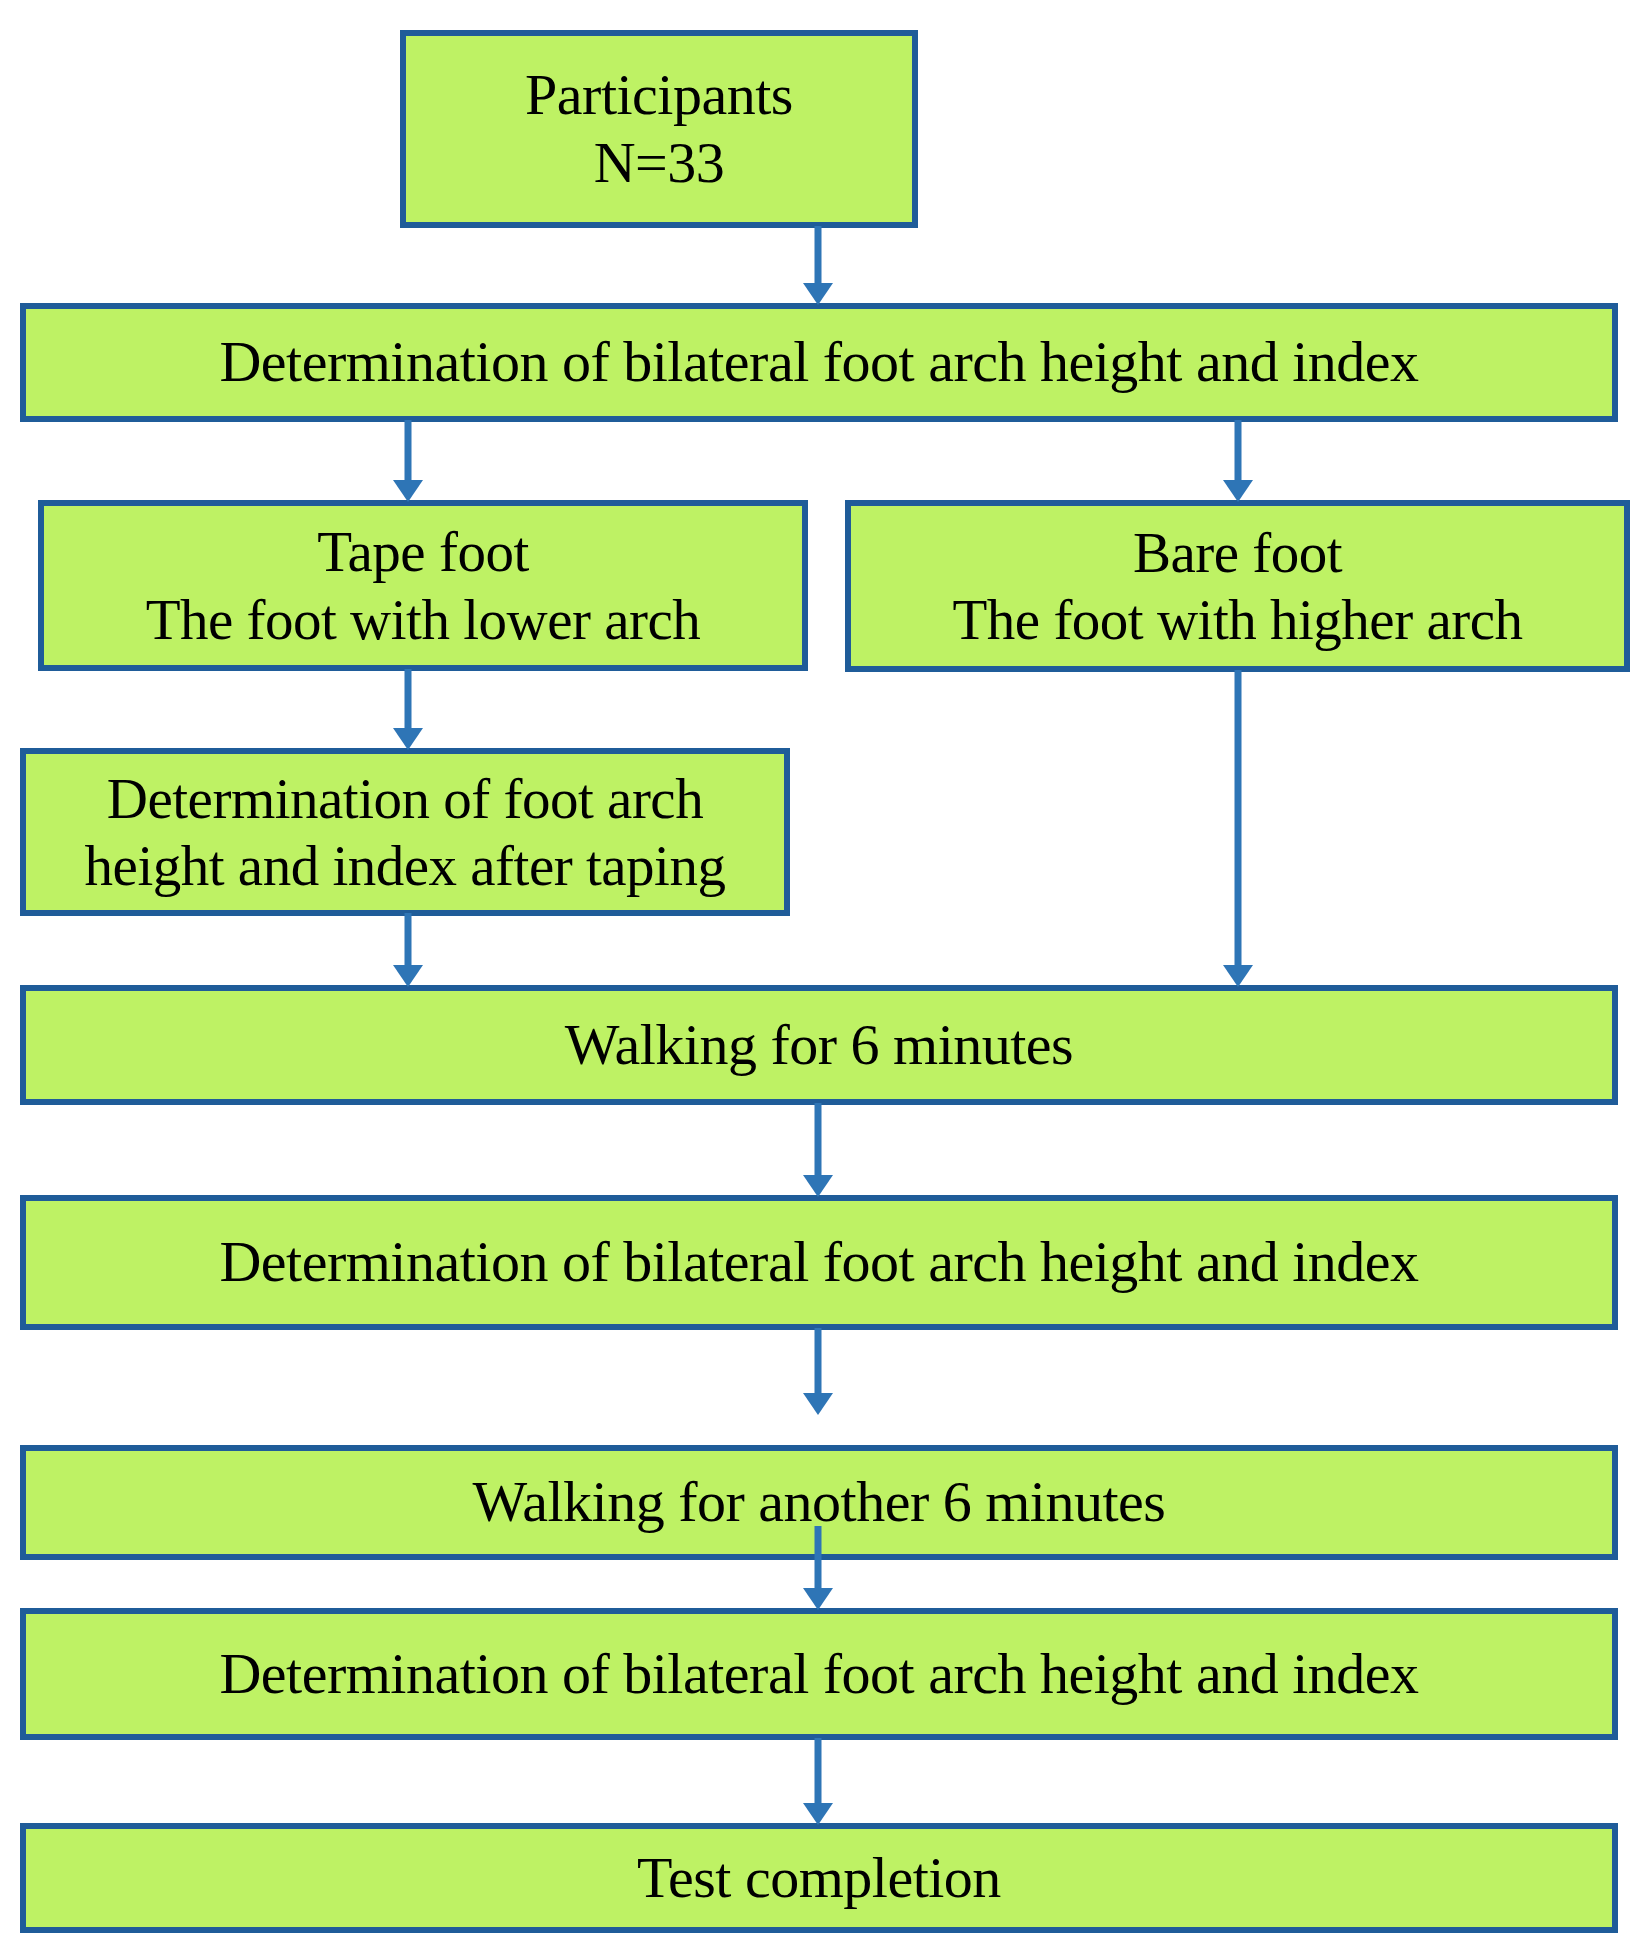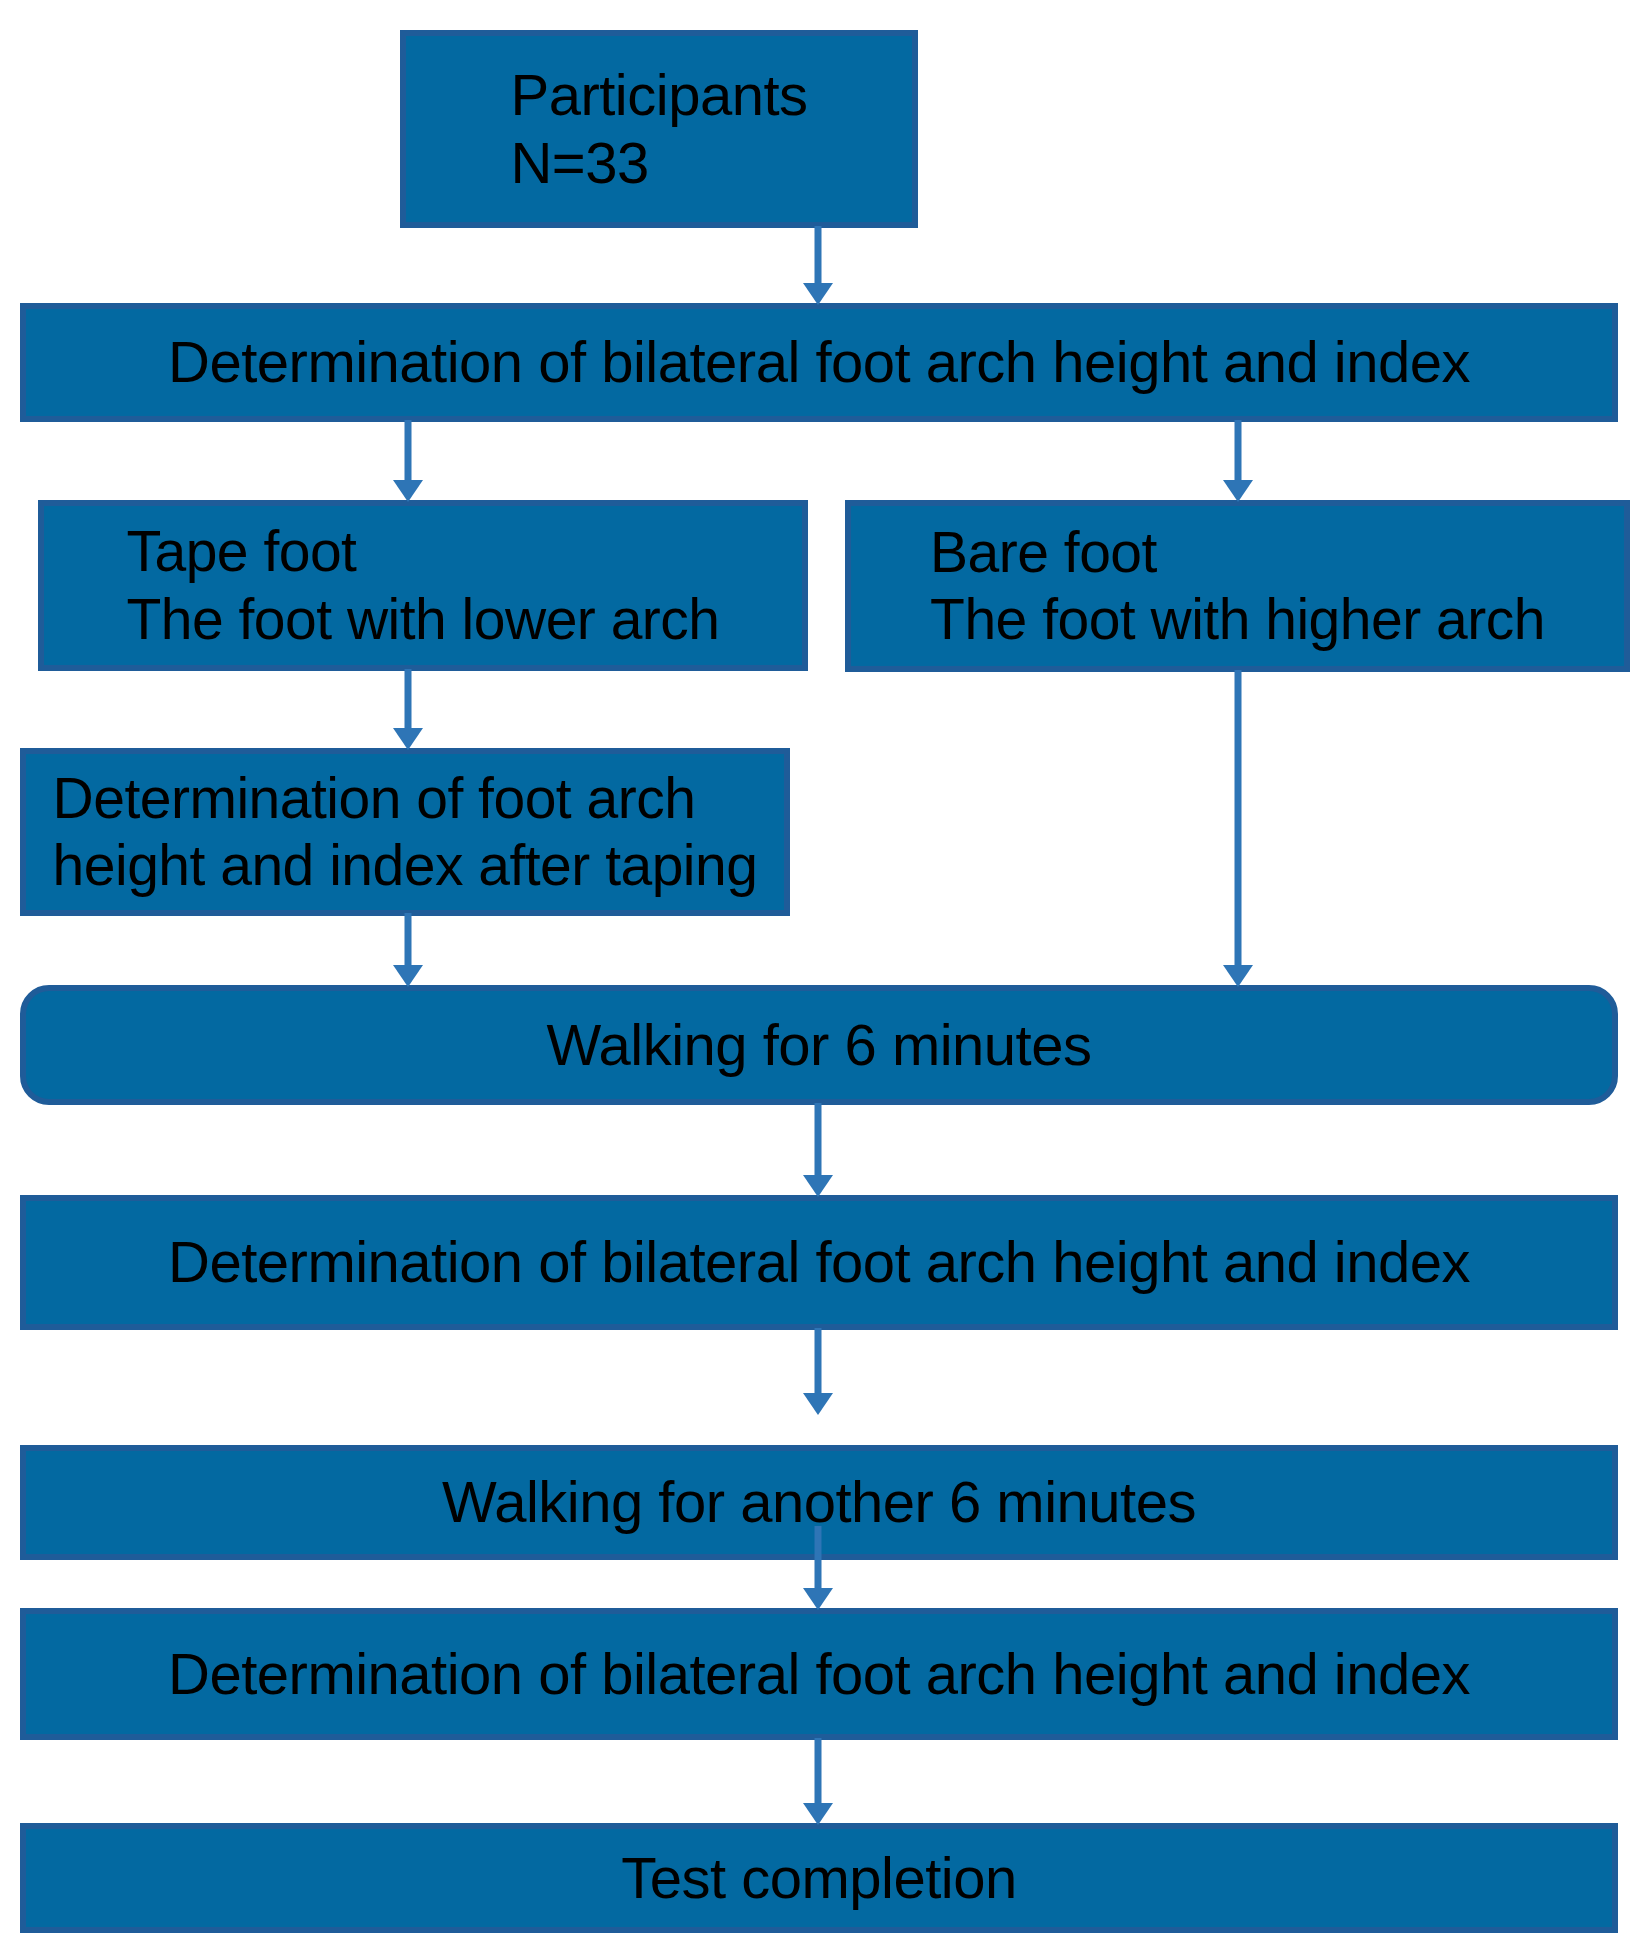--- a/index.html
+++ b/index.html
@@ -11,32 +11,33 @@
     position: relative;
     width: 1649px;
     height: 1959px;
     background: #ffffff;
     font-family: "Liberation Sans", sans-serif;
     overflow: hidden;
   }
   .node {
     position: absolute;
     box-sizing: border-box;
-    background: #0369a1;
+    background: #bef264;
     border: 6px solid #1F5C99;
     display: flex;
     align-items: center;
     justify-content: center;
-    text-align: left;
+    text-align: center;
     color: #000000;
     line-height: 1.18;
     white-space: pre-line;
     font-size: 56px;
     font-weight: 400;
     letter-spacing: -0.5px;
+    font-family: Liberation Serif, serif;
   }
   .node.tight {
     padding: 16px 2px;
   }
   
   .conn {
     position: absolute;
   }
   .conn .stem {
     position: absolute;
@@ -70,21 +71,21 @@
 
   <div class="node" style="left:20px; top:500px; width:770px; height:171px; font-size:57px;margin-left:18px;">Tape foot
 The foot with lower arch</div>
 
   <div class="node" style="left:845px; top:500px; width:785px; height:172px; font-size:57px;">Bare foot
 The foot with higher arch</div>
 
   <div class="node tight" style="left:20px; top:748px; width:770px; height:168px; font-size:57px;">Determination of foot arch
 height and index after taping</div>
 
-  <div class="node" style="left:20px; top:985px; width:1598px; height:120px; font-size:58px;border-radius:29px;">Walking for 6 minutes</div>
+  <div class="node" style="left:20px; top:985px; width:1598px; height:120px; font-size:58px;">Walking for 6 minutes</div>
 
   <div class="node" style="left:20px; top:1195px; width:1598px; height:135px; font-size:58px;">Determination of bilateral foot arch height and index</div>
 
   <div class="node" style="left:20px; top:1413px; width:1598px; height:115px; font-size:58px;margin-top:32px;">Walking for another 6 minutes</div>
 
   <div class="node" style="left:20px; top:1608px; width:1598px; height:132px; font-size:58px;">Determination of bilateral foot arch height and index</div>
 
   <div class="node" style="left:20px; top:1823px; width:1598px; height:110px; font-size:58px;">Test completion</div>
 
   <div class="conn" style="left:800px; top:226px; width:36px; height:79px;">

